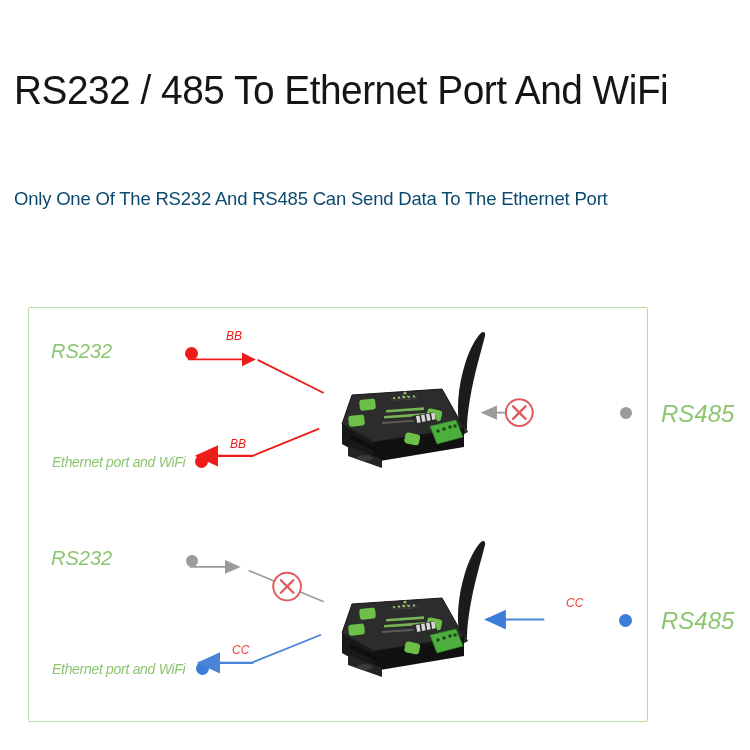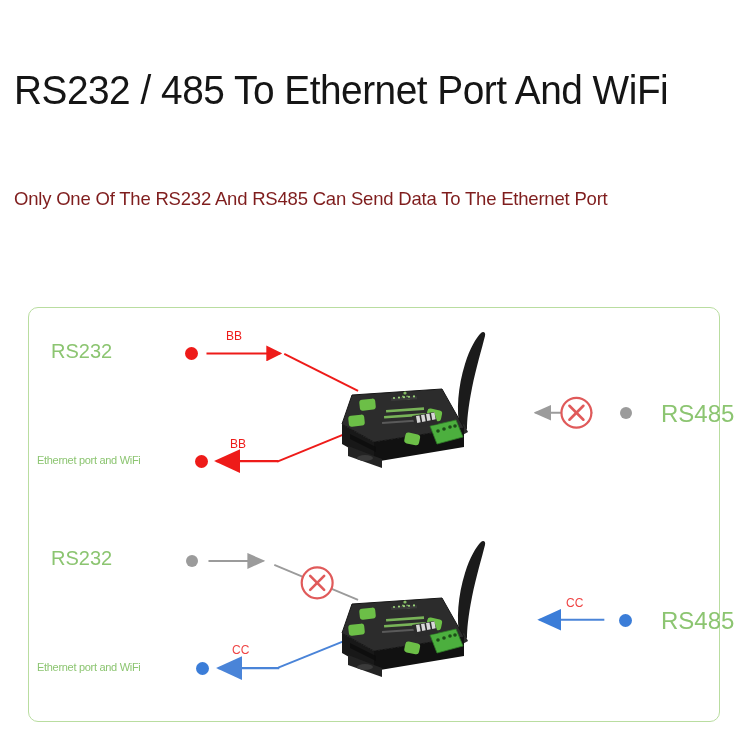--- a/index.html
+++ b/index.html
@@ -28,52 +28,53 @@
     transform: scaleX(0.97);
     transform-origin: left center;
   }
   #subtitle {
     position: absolute;
     left: 14px;
     top: 182px;
     width: 736px;
     font-size: 18.5px;
     line-height: 34px;
-    color: #7f1d1d;
+    color: #0c4a6e;
     letter-spacing: -0.2px;
   }
   #subtitle .sub-line { display: block; white-space: nowrap; }
 
   
   #diagram-frame {
     position: absolute;
     left: 28px;
     top: 307px;
-    width: 692px;
+    width: 620px;
     height: 415px;
     border: 1.6px solid #b9dda0;
-    border-radius: 10px;
+    border-radius: 2px;
     box-sizing: border-box;
     background: #ffffff;
+    font-style: italic;
   }
 
   .panel { position: absolute; left: 0; top: 0; width: 100%; height: 50%; }
   #panel-top    { top: 0; }
   #panel-bottom { top: 50%; }
 
   
   .lbl {
     position: absolute;
     color: #8cc571;
     white-space: nowrap;
     line-height: 1;
   }
   .lbl-rs232   { font-size: 20px; left: 22px;  top: 33px; }
   .lbl-rs485   { font-size: 24px; left: 632px; top: 94px; }
-  .lbl-eth     { font-size: 11px; left: 8px; top: 147px; letter-spacing: -0.3px; }
+  .lbl-eth     { font-size: 14px; left: 23px; top: 147px; letter-spacing: -0.3px; }
 
   
   .dot {
     position: absolute;
     border-radius: 50%;
   }
   .dot-red   { background: #ee1b19; }
   .dot-blue  { background: #3b7dd8; }
   .dot-gray  { background: #9b9b9b; }
 

